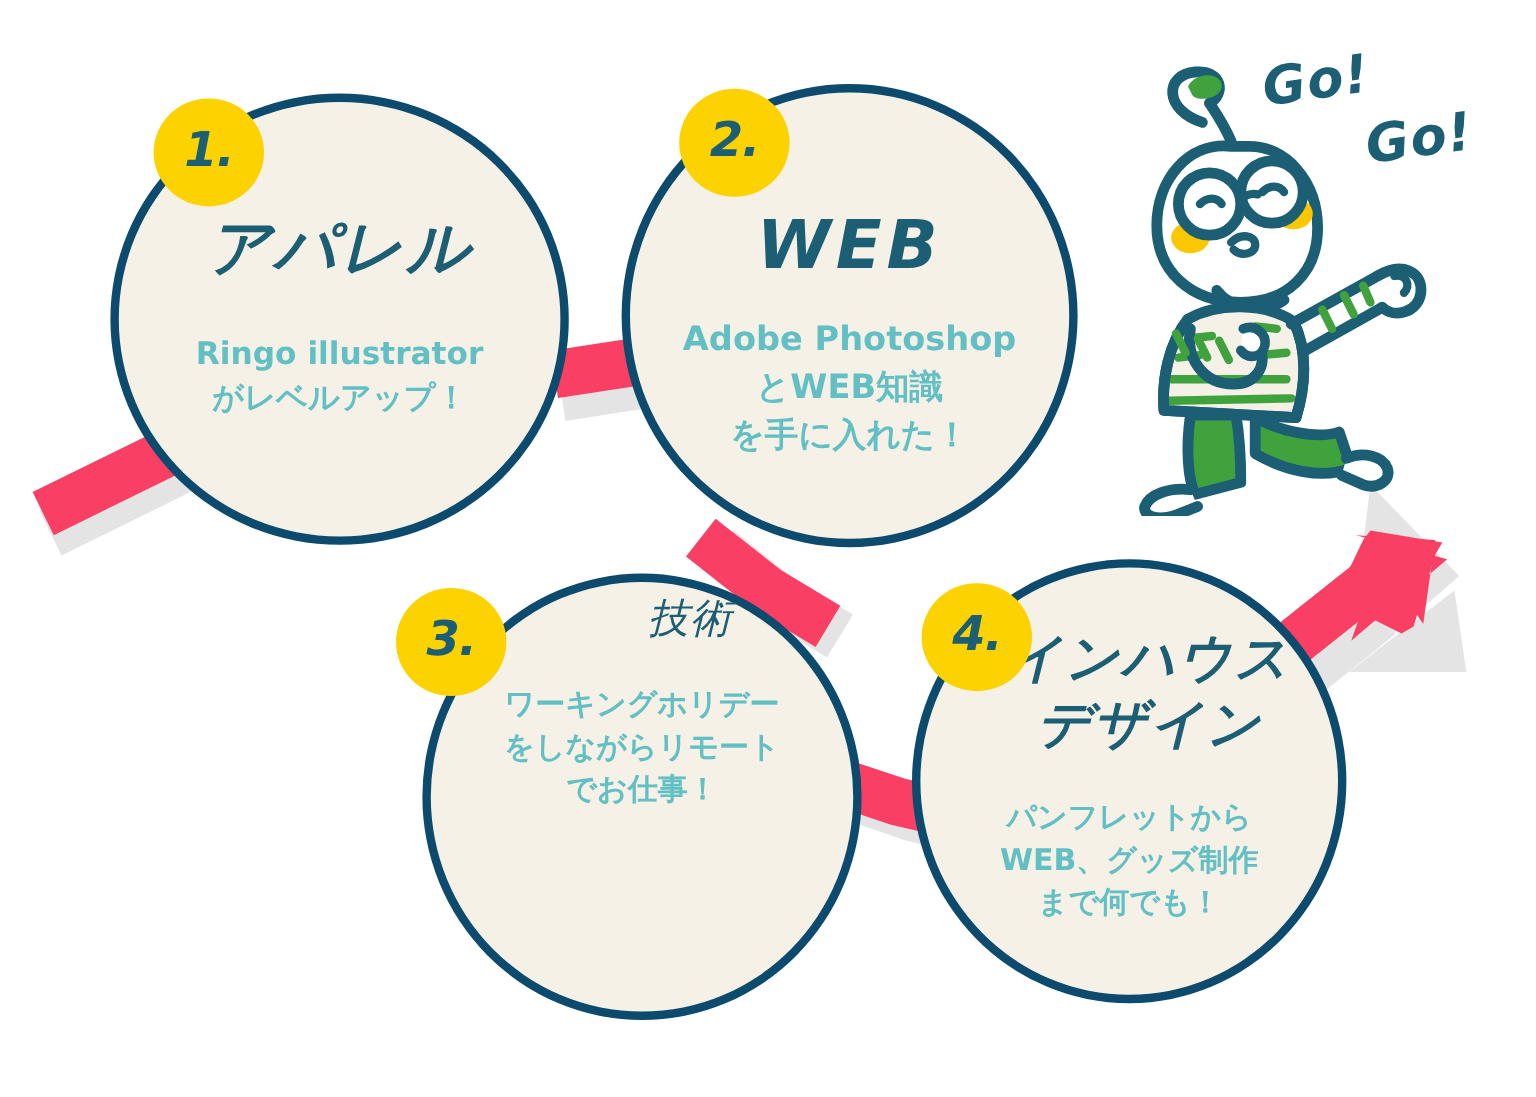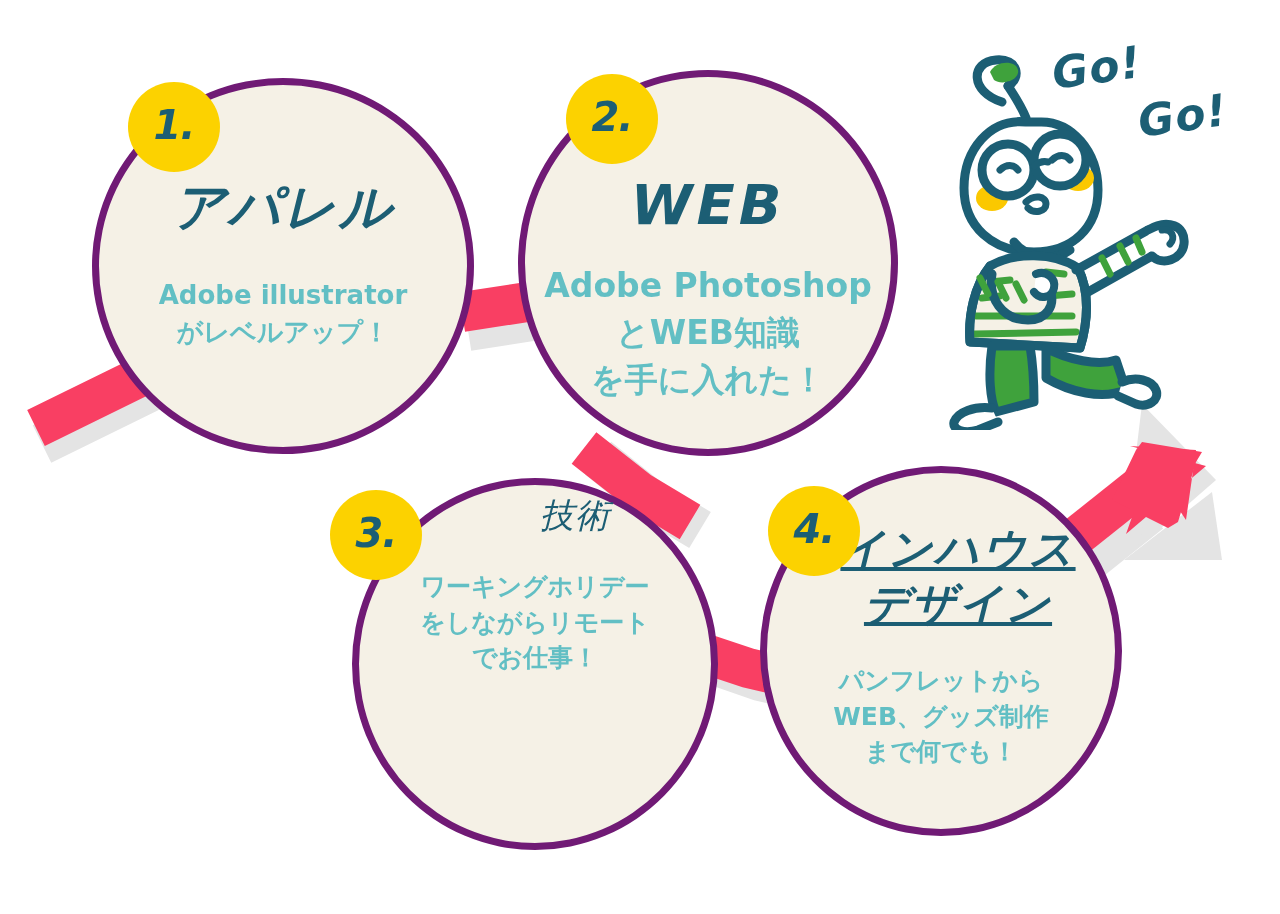--- a/index.html
+++ b/index.html
@@ -28,21 +28,21 @@
     z-index: 1;
   }
 
   
   .step {
     position: absolute;
     z-index: 3;
     box-sizing: border-box;
     border-radius: 50%;
     background: #F5F1E6;
-    border: 7px solid #701a75;
+    border: 7px solid #0c4a6e;
     display: flex;
     flex-direction: column;
     align-items: center;
     justify-content: flex-start;
   }
   .step-1 { left: 92px;  top: 78px;  width: 382px; height: 376px; }
   .step-2 { left: 518px; top: 70px;  width: 380px; height: 386px; }
   .step-3 { left: 352px; top: 478px; width: 366px; height: 372px; }
   .step-4 { left: 760px; top: 466px; width: 362px; height: 370px; }
 
@@ -86,33 +86,33 @@
   .step-3 .step-subtitle {
     color: #1C5E74;
     font-family: "DejaVu Sans", sans-serif;
     font-weight: normal;
     font-style: italic;
     font-size: 34px;
     margin-top: 8px;
     margin-left: 80px;
     letter-spacing: 1px;
   }
-  .step-4 .step-title { font-size: 44px; margin-top: 48px; margin-left: 34px; line-height: 1.25; text-decoration: underline; }
+  .step-4 .step-title { font-size: 44px; margin-top: 48px; margin-left: 34px; line-height: 1.25; }
 
   .step-body {
     color: #62BFC4;
     font-family: "DejaVu Sans", sans-serif;
     font-weight: bold;
     font-size: 25px;
     line-height: 1.42;
     text-align: center;
     white-space: pre-line;
   }
   .step-1 .step-body { margin-top: 44px; font-size: 26px; }
-  .step-2 .step-body { margin-top: 30px; font-size: 33px; }
+  .step-2 .step-body { margin-top: 30px; font-size: 28px; }
   .step-3 .step-body { margin-top: 30px; font-size: 25px; }
   .step-4 .step-body { margin-top: 32px; font-size: 25px; }
 
   
   #career {
     position: absolute;
     left: 57px;
     top: 698px;
     z-index: 4;
     color: #F93F63;
@@ -169,21 +169,21 @@
       <path d="M 584 448 L 640 492 L 690 522" stroke="#F93F63" stroke-width="40" fill="none" stroke-linecap="butt"></path>
       <path d="M 688 648 L 748 668 L 800 680" stroke="#F93F63" stroke-width="40" fill="none" stroke-linecap="butt"></path>
       <path d="M 1062 548 L 1140 486" stroke="#F93F63" stroke-width="40" fill="none" stroke-linecap="butt"></path>
       <polygon points="1126,534 1206,466 1130,446 1196,450 1186,520 1150,466" fill="#F93F63"></polygon>
       <path d="M 1112 500 L 1136 450 L 1142 442 L 1202 452 L 1196 462 L 1178 522 L 1168 528 Z" fill="#F93F63"></path>
     </g>
   </svg>
 
   <div class="step step-1">
     <div class="step-title">アパレル</div>
-    <div class="step-body">Adobe illustrator
+    <div class="step-body">Ringo illustrator
 がレベルアップ！</div>
   </div>
   <div class="badge badge-1">1.</div>
 
   <div class="step step-2">
     <div class="step-title">WEB</div>
     <div class="step-body">Adobe Photoshop
 とWEB知識
 を手に入れた！</div>
   </div>

